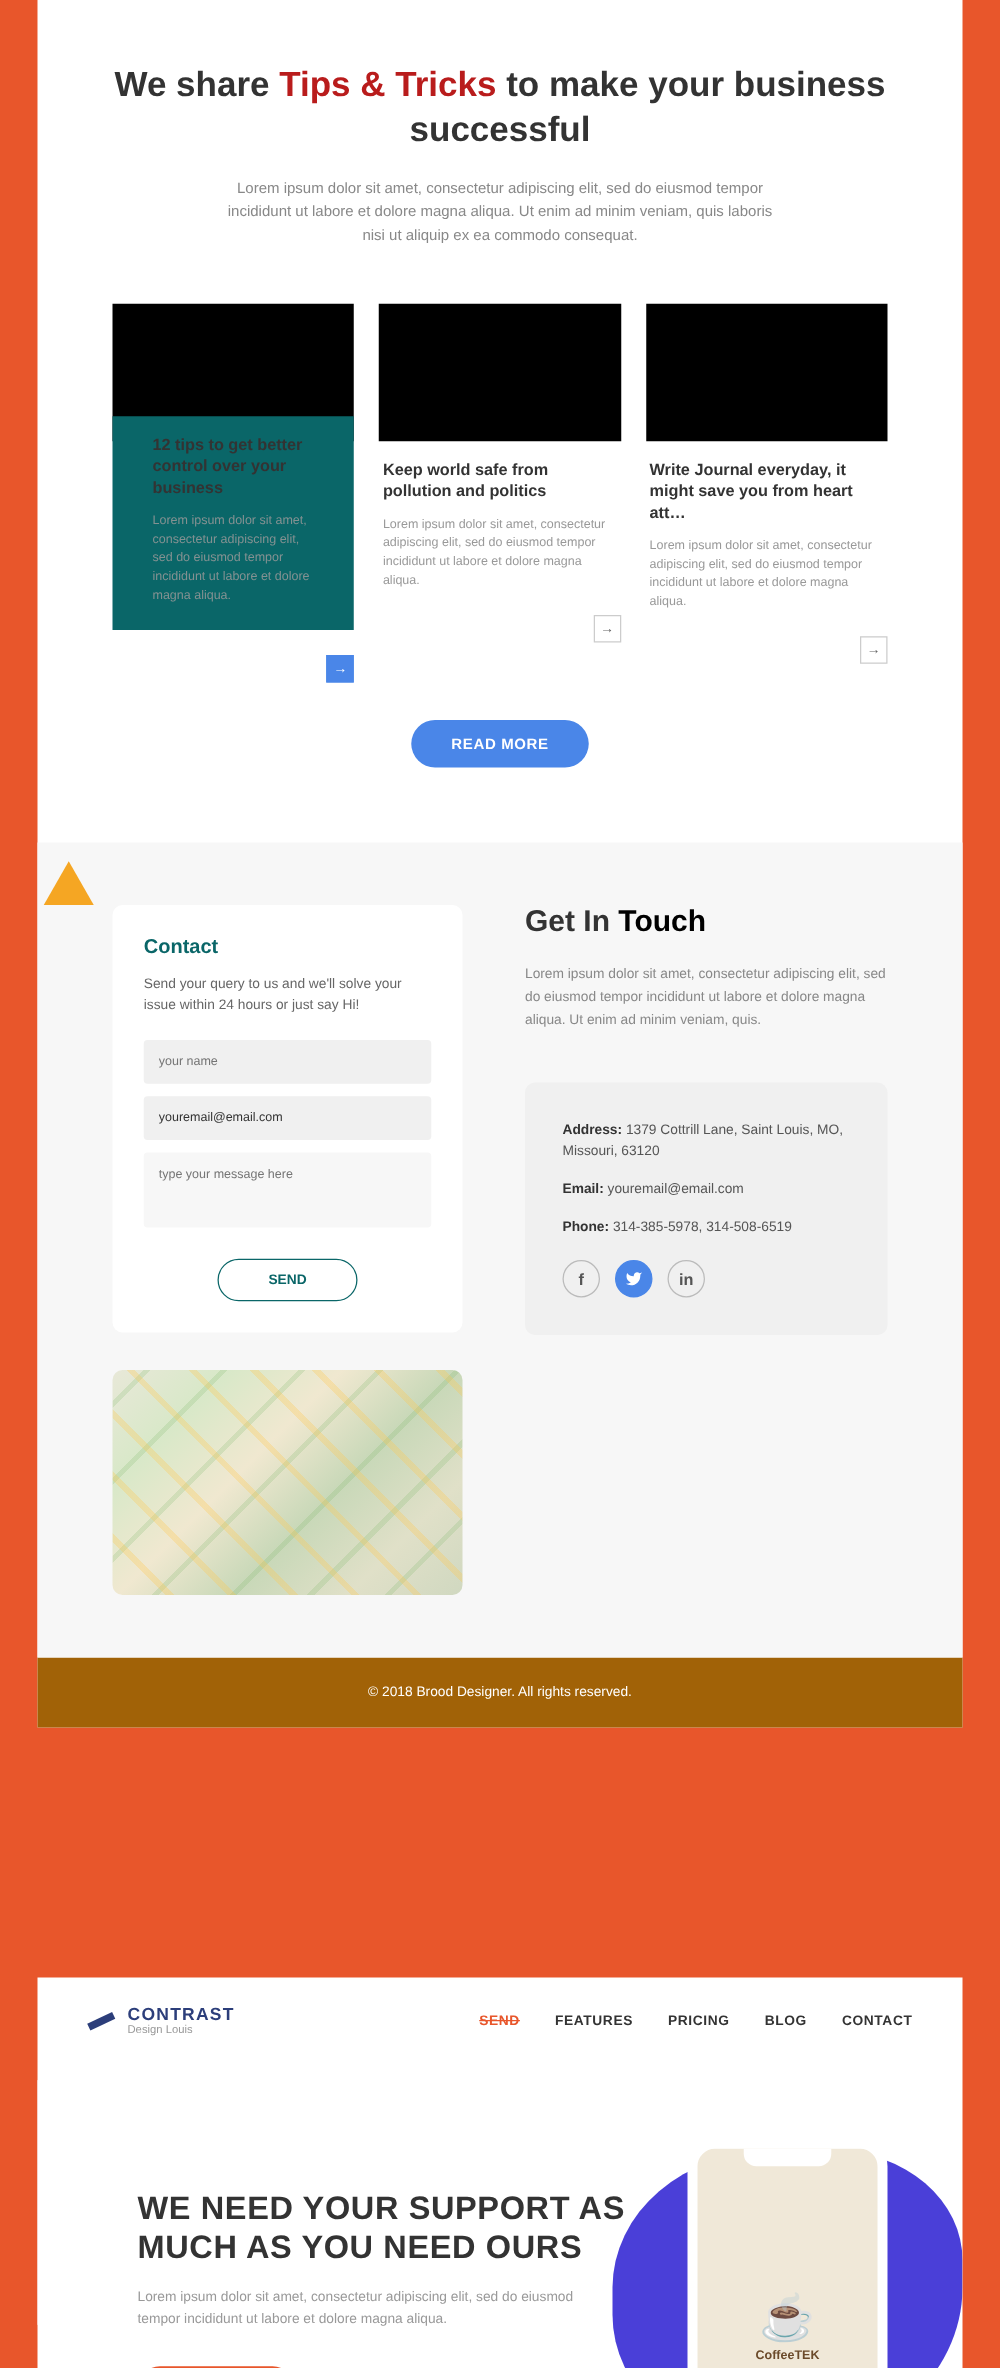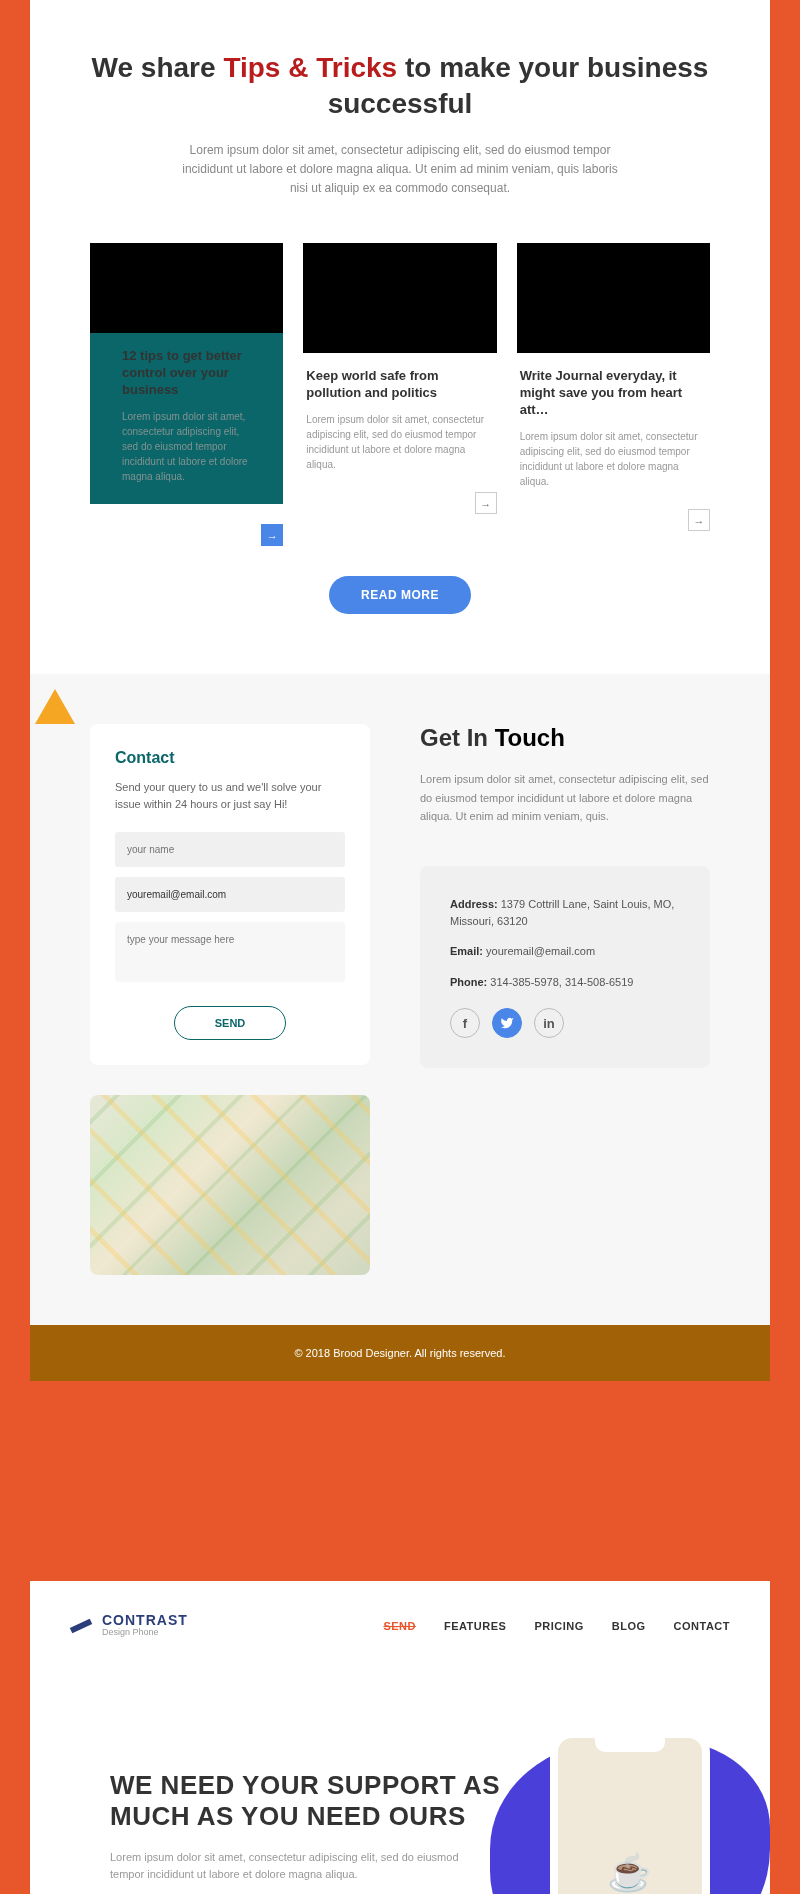--- a/index.html
+++ b/index.html
@@ -41,21 +41,21 @@
 .info-line strong{color:#333}
 .social{display:flex;gap:12px;margin-top:18px}
 .social-icon{width:30px;height:30px;border-radius:50%;border:1px solid #bbb;display:flex;align-items:center;justify-content:center;font-size:13px;color:#555;cursor:pointer;font-weight:700}
 .social-icon.blue{background:#4a86e8;border-color:#4a86e8;color:#fff}
 .map{margin-top:30px;width:280px;height:180px;border-radius:8px;background:linear-gradient(135deg,#e8e8d8 0%,#d8e8c8 20%,#f0e8d0 40%,#c8d8b8 60%,#e0e0c8 80%,#d0d8c0 100%);position:relative;overflow:hidden}
 .map::before{content:'';position:absolute;inset:0;background:repeating-linear-gradient(45deg,transparent,transparent 30px,rgba(255,200,80,.3) 30px,rgba(255,200,80,.3) 35px),repeating-linear-gradient(-45deg,transparent,transparent 40px,rgba(120,180,100,.2) 40px,rgba(120,180,100,.2) 44px)}
 .footer1{background:#a16207;padding:22px;text-align:center}
 .footer1 p{color:#fff;font-size:11px}
 .gap{height:200px}
 .page2{background:#fff;margin:0 30px;padding-bottom:50px;position:relative;overflow:hidden}
-.nav{display:flex;align-items:center;padding:32px 40px}
+.nav{display:flex;align-items:center;padding:22px 40px}
 .logo-wrap{display:flex;align-items:center;gap:10px}
 .logo-mark{width:22px;height:6px;background:#2c3e7a;transform:rotate(-25deg)}
 .logo-txt{line-height:1.1}
 .logo-name{font-size:14px;font-weight:700;color:#2c3e7a;letter-spacing:1px}
 .logo-sub{font-size:9px;color:#999}
 .nav-links{margin-left:auto;display:flex;gap:28px}
 .nav-link{font-size:11px;font-weight:700;color:#333;cursor:pointer;letter-spacing:.5px}
 .nav-link.active{color:#e8562b;text-decoration:line-through}
 .hero{display:flex;padding:60px 60px 0 80px;gap:30px;position:relative}
 .hero-left{flex:1;padding-top:40px}
@@ -156,21 +156,21 @@
 
 <div class="gap"></div>
 
 <div class="page2">
   <div class="bg-shape"></div>
   <div class="nav">
     <div class="logo-wrap">
       <div class="logo-mark"></div>
       <div class="logo-txt">
         <div class="logo-name">CONTRAST</div>
-        <div class="logo-sub">Design Phone</div>
+        <div class="logo-sub">Design Louis</div>
       </div>
     </div>
     <div class="nav-links">
       <span class="nav-link active">SEND</span>
       <span class="nav-link">FEATURES</span>
       <span class="nav-link">PRICING</span>
       <span class="nav-link">BLOG</span>
       <span class="nav-link">CONTACT</span>
     </div>
   </div>

